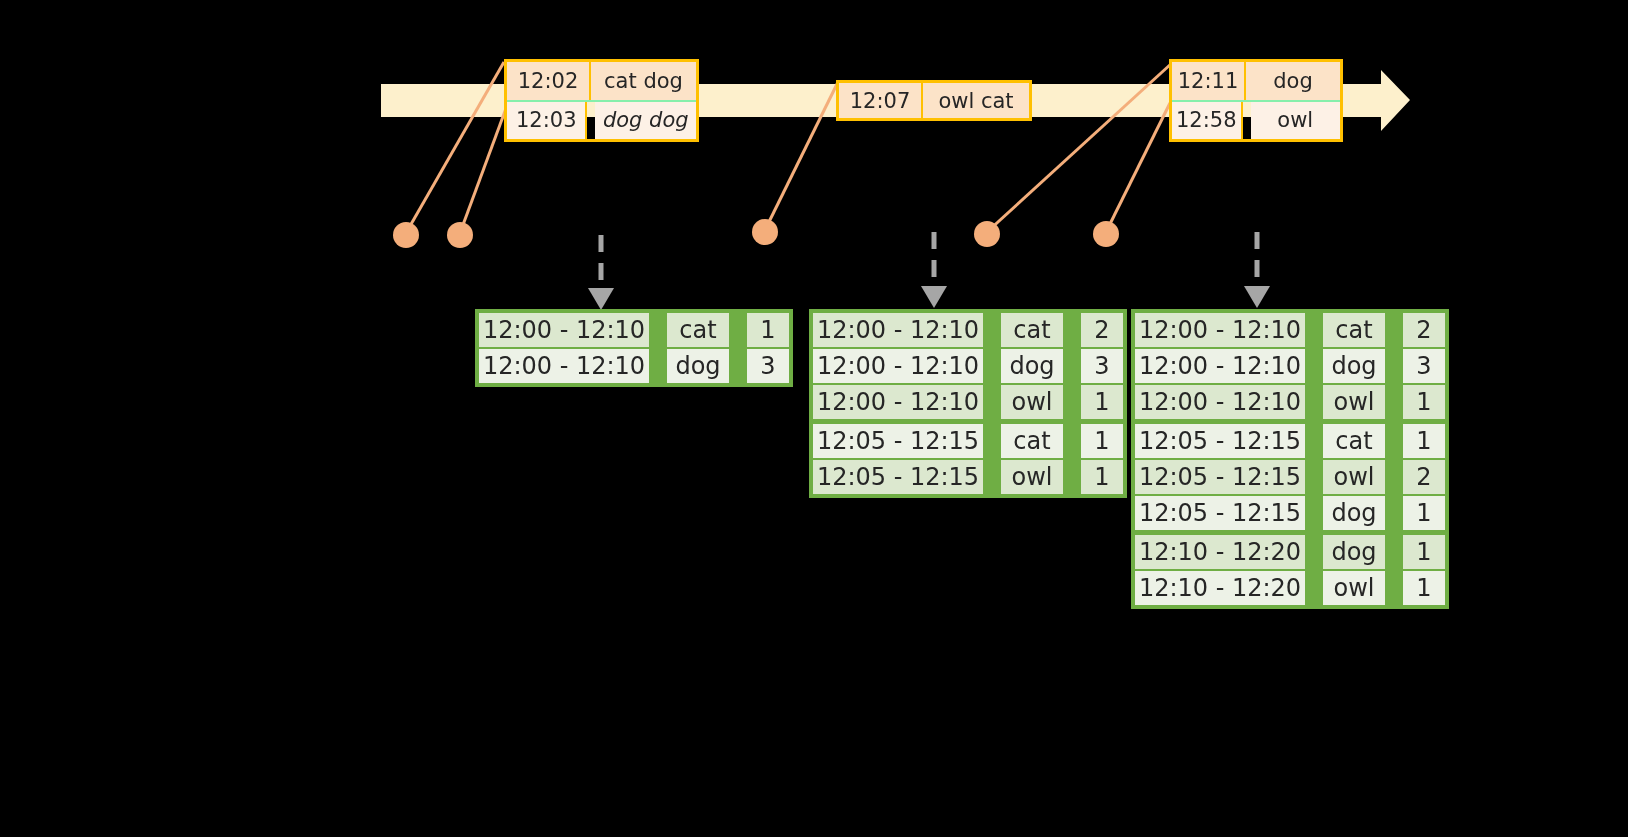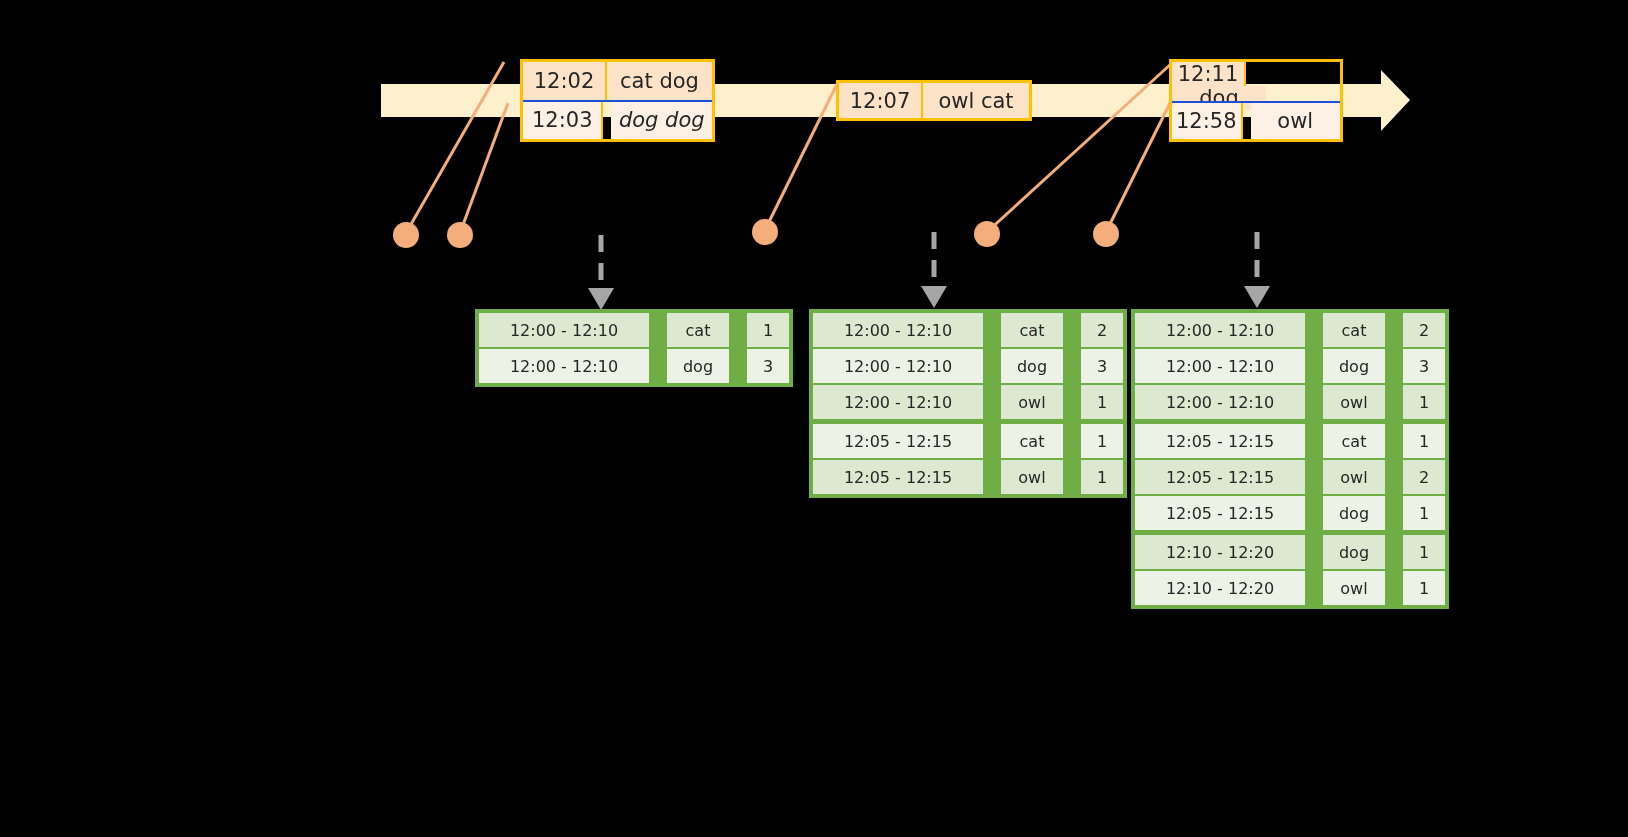--- a/index.html
+++ b/index.html
@@ -31,21 +31,21 @@
     box-sizing: border-box;
     display: flex;
     flex-direction: column;
     z-index: 5;
   }
   .event-row {
     display: flex;
     align-items: stretch;
   }
   .event-row + .event-row {
-    border-top: 2px solid #1d4ed8;
+    border-top: 2px solid #86efac;
     gap: 8px;
   }
   .ev-time, .ev-words {
     display: flex;
     align-items: center;
     justify-content: center;
     font-size: 21px;
     color: #262626;
     box-sizing: border-box;
     white-space: nowrap;
@@ -67,21 +67,21 @@
   .res-row {
     display: flex;
     align-items: stretch;
   }
   .res-row + .res-row { margin-top: 2px; }
   .res-row.sep-above { margin-top: 5px; }
   .res-cell {
     display: flex;
     align-items: center;
     justify-content: center;
-    font-size: 16px;
+    font-size: 24px;
     color: #262626;
     box-sizing: border-box;
     white-space: nowrap;
     height: 34px;
   }
   .res-cell + .res-cell { margin-left: 18px; }
   .row-dark .res-cell { background: #DCE8CF; }
   .row-light .res-cell { background: #EDF2E7; }
 
   .c-win { width: 170px; }
@@ -120,40 +120,40 @@
       <line x1="934" y1="232" x2="934" y2="288"></line>
       <line x1="1257" y1="232" x2="1257" y2="288"></line>
     </g>
     <g fill="#A6A6A6">
       <polygon points="588,288 614,288 601,310"></polygon>
       <polygon points="921,286 947,286 934,308"></polygon>
       <polygon points="1244,286 1270,286 1257,308"></polygon>
     </g>
   </svg>
 
-  <div class="event-group" style="left:520px; top:59px; width:195px; height:83px;">
+  <div class="event-group" style="left:504px; top:59px; width:195px; height:83px;">
     <div class="event-row shade-a" style="height:50%;">
       <div class="ev-time" style="width:84px;">12:02</div>
       <div class="ev-words" style="width:105px;">cat dog</div>
     </div>
     <div class="event-row shade-b" style="height:50%;">
       <div class="ev-time" style="width:84px;">12:03</div>
       <div class="ev-words" style="width:105px;font-style:italic;">dog dog</div>
     </div>
   </div>
 
   <div class="event-group" style="left:836px; top:80px; width:196px; height:41px;">
     <div class="event-row shade-a" style="height:100%;">
       <div class="ev-time" style="width:84px;">12:07</div>
       <div class="ev-words" style="width:106px;">owl cat</div>
     </div>
   </div>
 
   <div class="event-group" style="left:1169px; top:59px; width:174px; height:83px;">
-    <div class="event-row shade-a" style="height:50%;flex-direction:column;">
+    <div class="event-row shade-a" style="height:50%;">
       <div class="ev-time" style="width:74px;">12:11</div>
       <div class="ev-words" style="width:94px;">dog</div>
     </div>
     <div class="event-row shade-b" style="height:50%;">
       <div class="ev-time" style="width:74px;">12:58</div>
       <div class="ev-words" style="width:94px;">owl</div>
     </div>
   </div>
 
   <div class="result-table" style="left:475px; top:309px; ">

